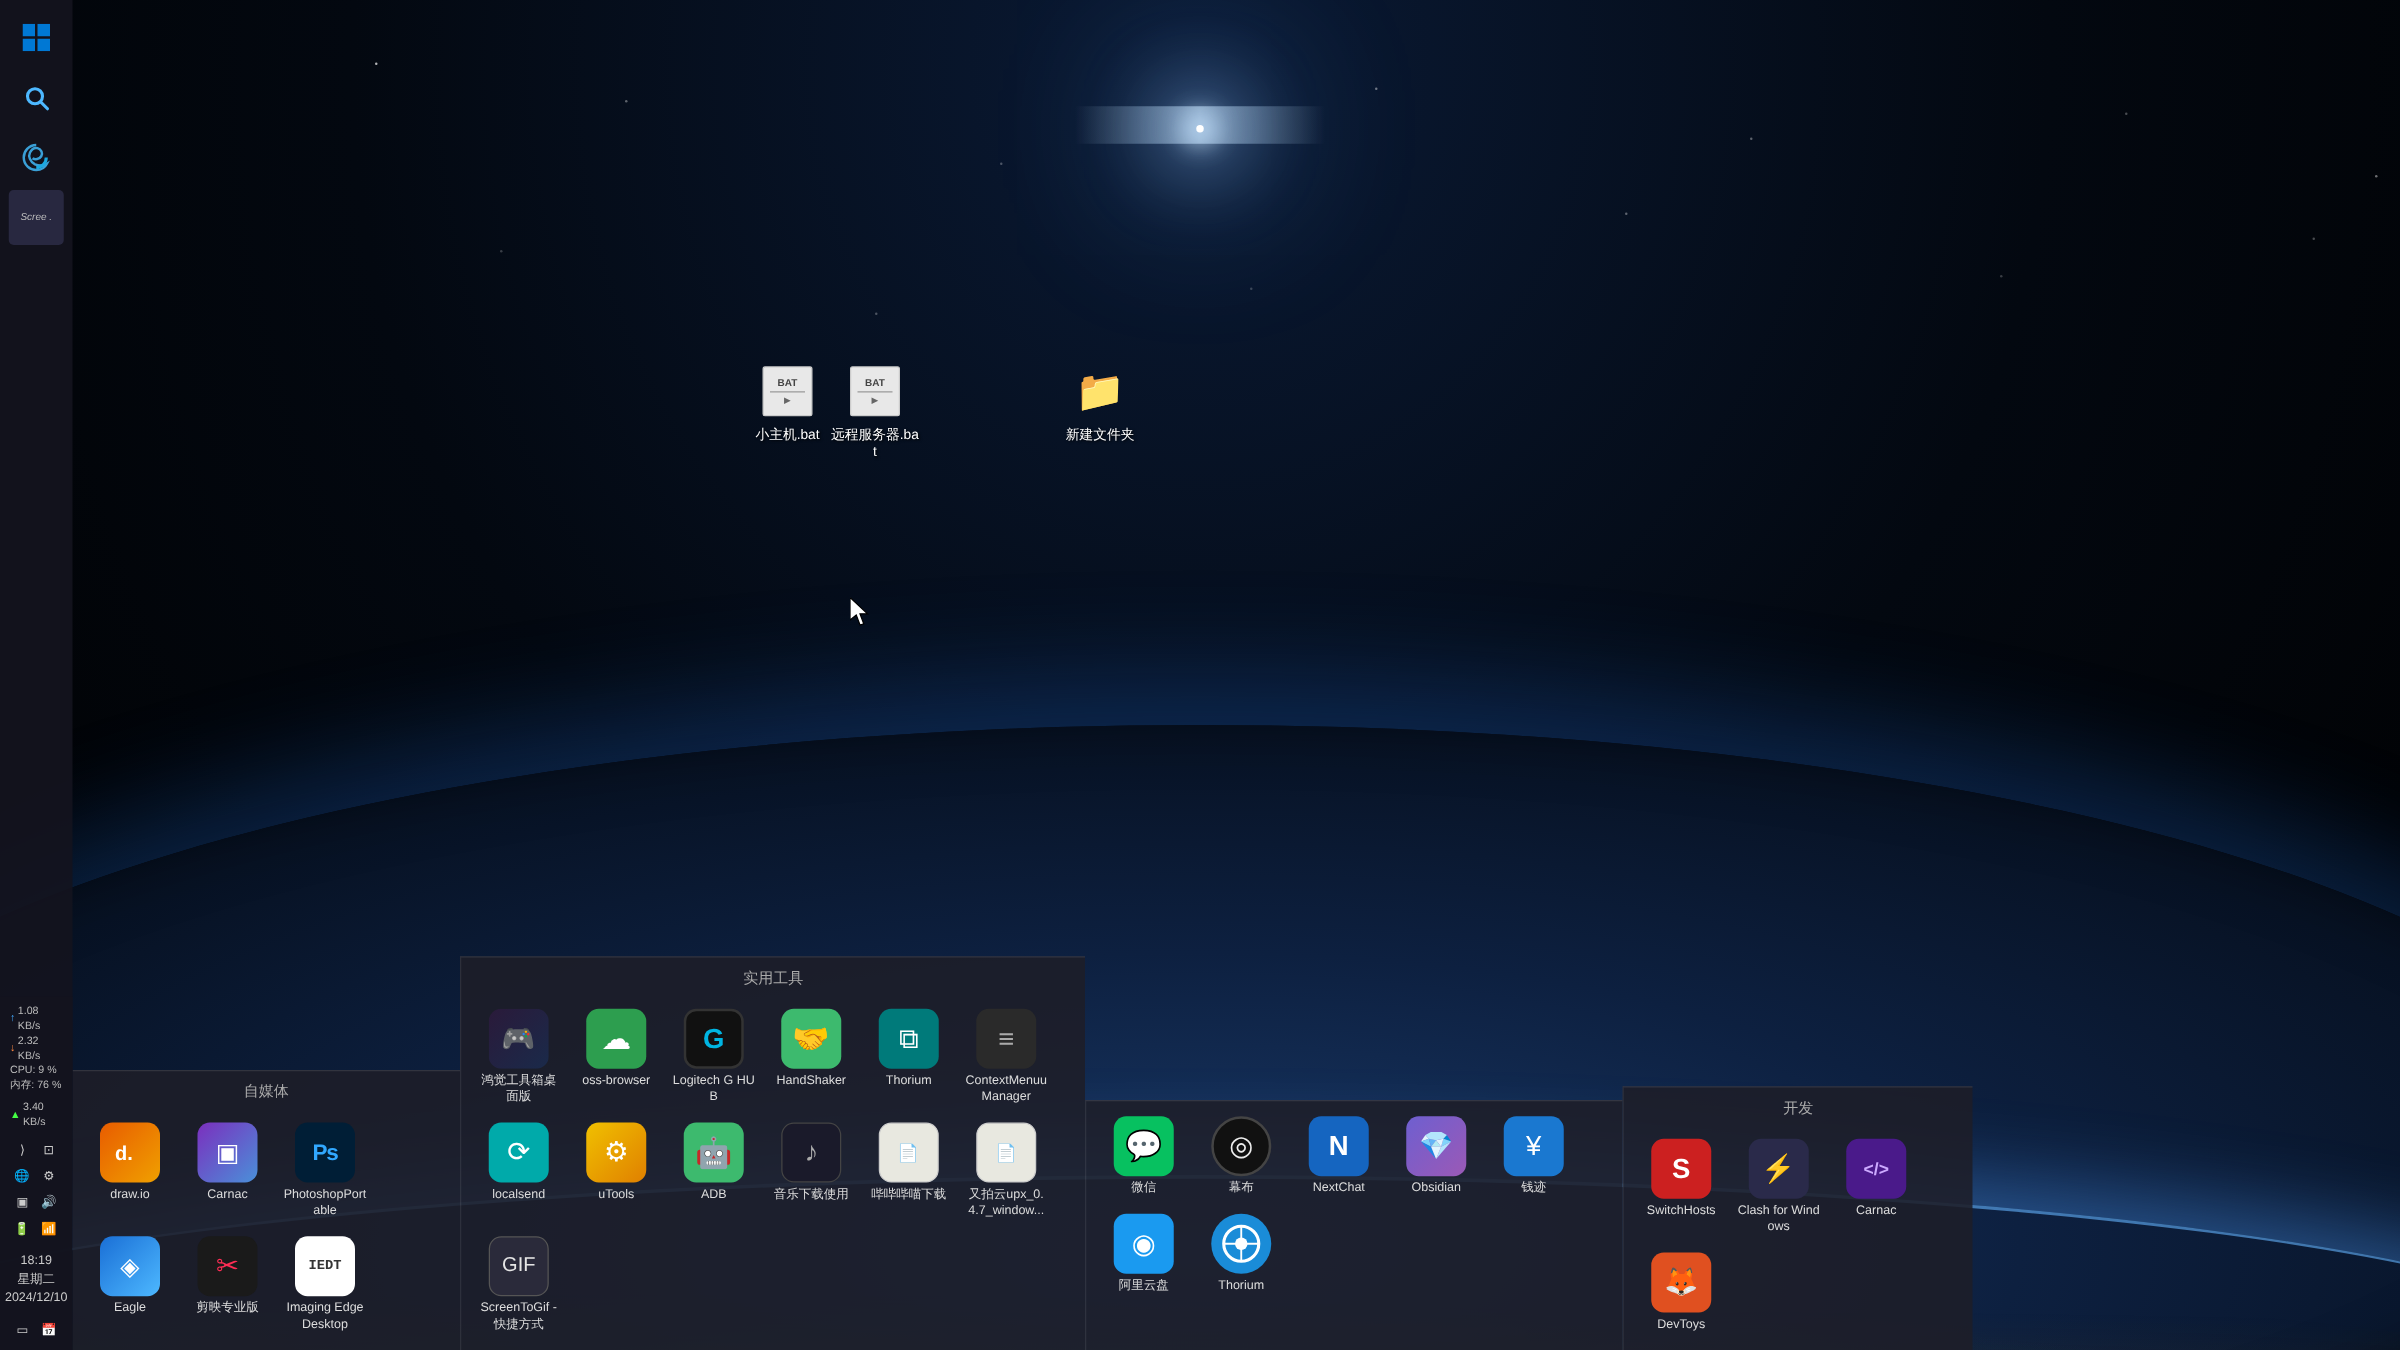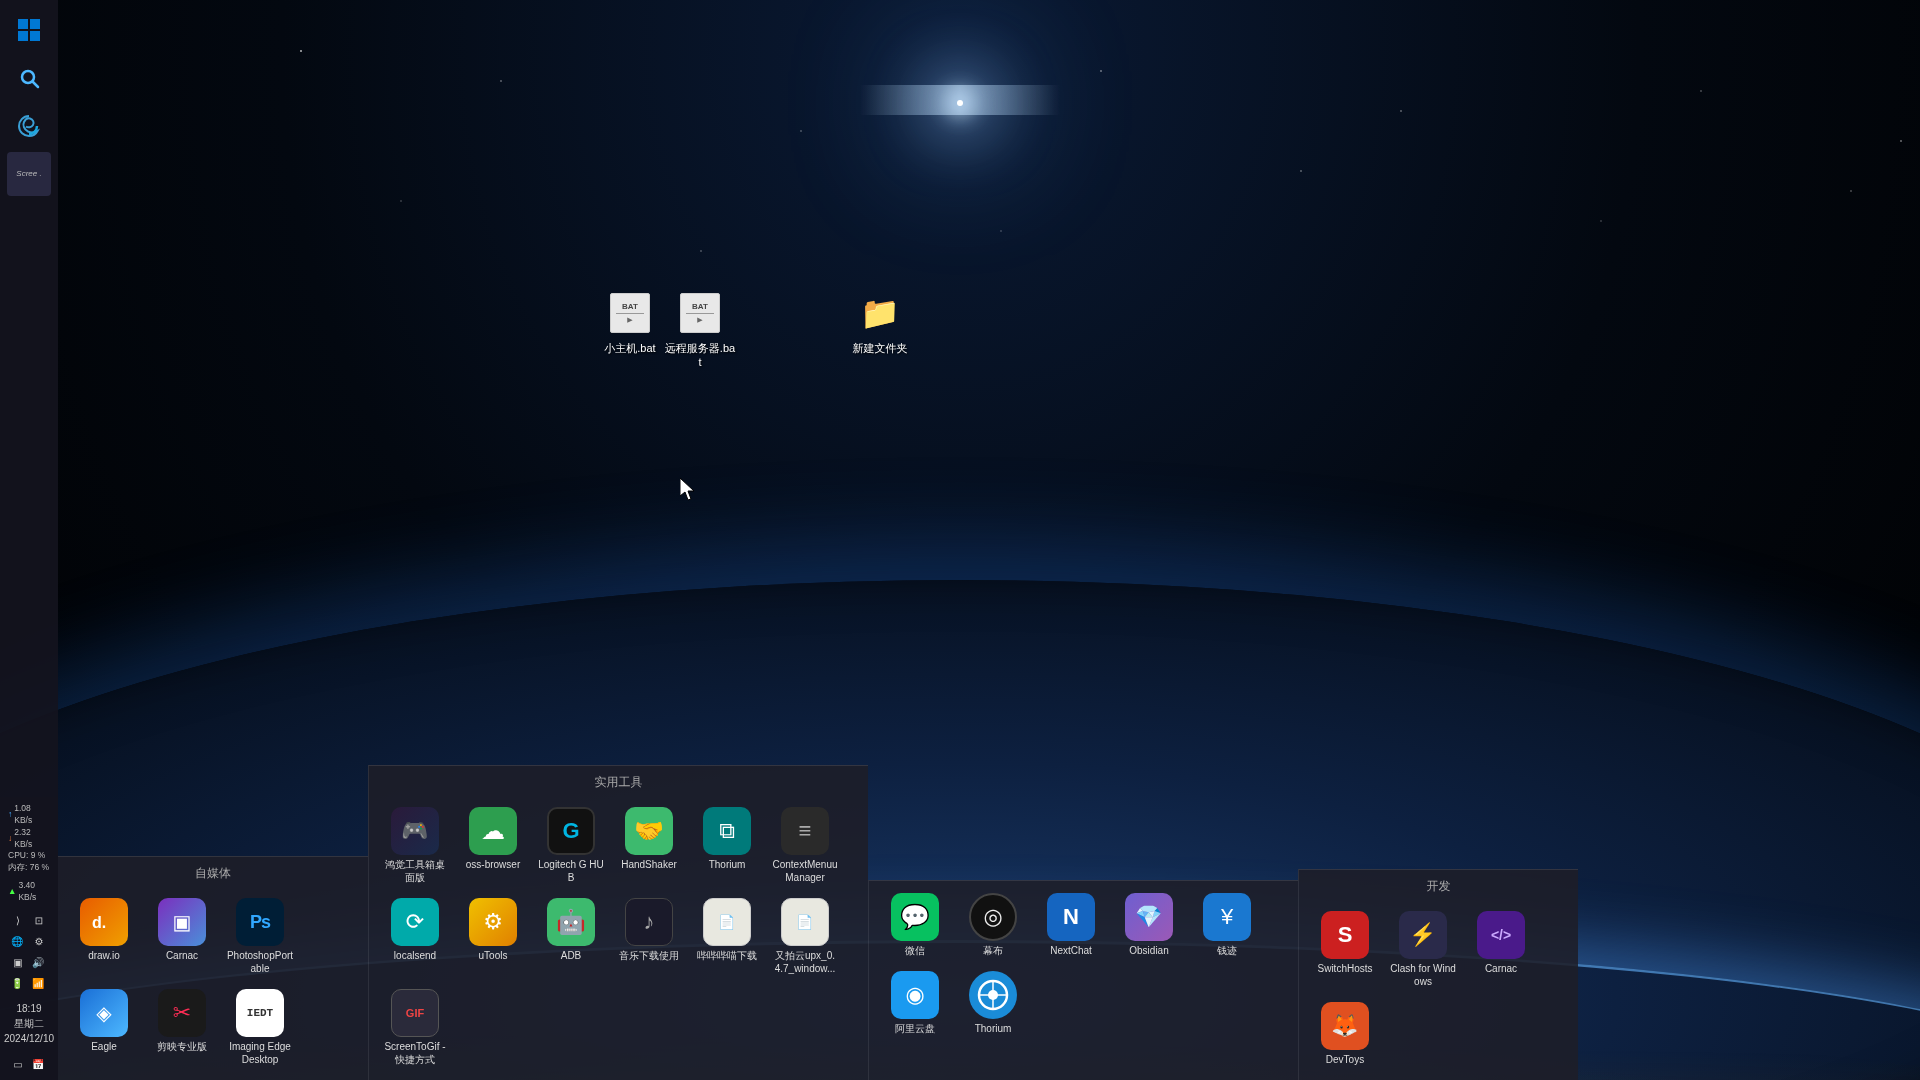--- a/index.html
+++ b/index.html
@@ -476,21 +476,21 @@
 
         <div class="app-item">
           <div class="app-icon" style="background:#e8e8e0;border:1px solid #ccc;">
             <span style="color:#555;font-size:14px;">📄</span>
           </div>
           <div class="app-label">又拍云upx_0.4.7_window...</div>
         </div>
 
         <div class="app-item">
           <div class="app-icon" style="background:#2a2a3a;border:1px solid #555;">
-            <span style="color:#ef4444;font-size:11px;font-weight:bold;">GIF</span>
+            <span style="color:#e5e5e5;font-size:16px;font-weight:normal;">GIF</span>
           </div>
           <div class="app-label">ScreenToGif - 快捷方式</div>
         </div>
 
       </div>
     </div>
 
     <div class="app-group" style="flex:1.5;max-width:430px;">
       <div class="app-grid">
 

